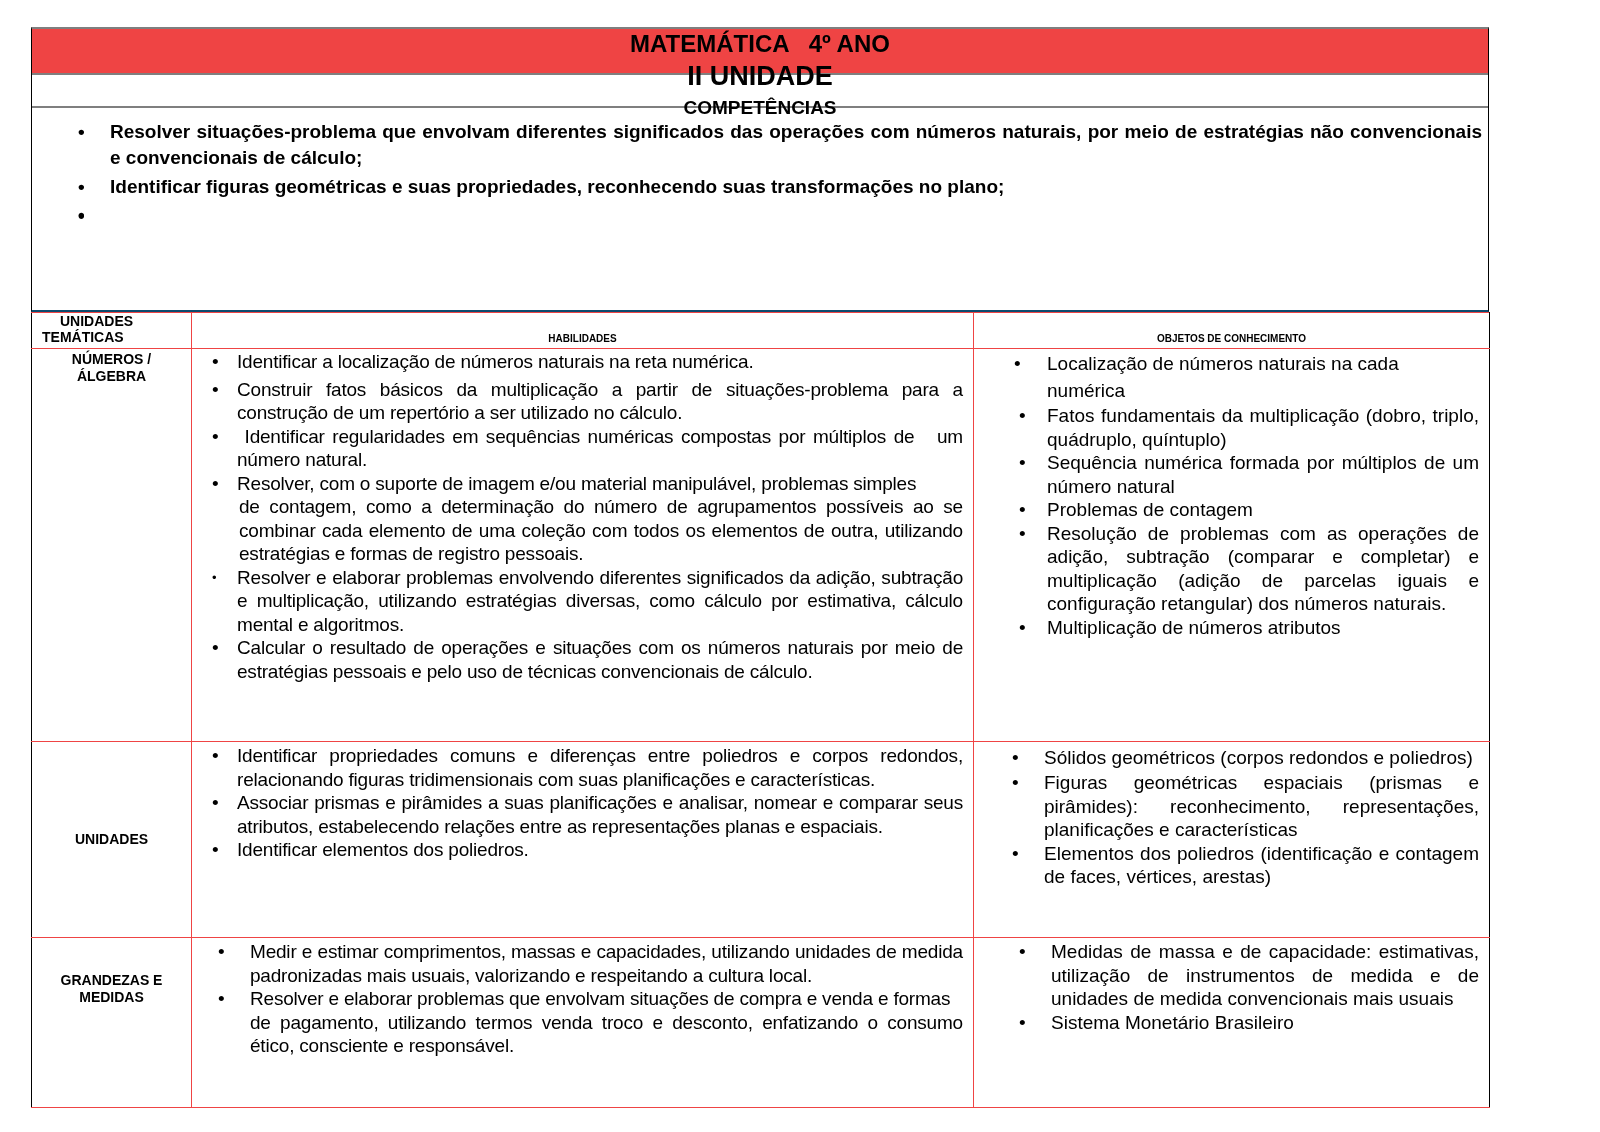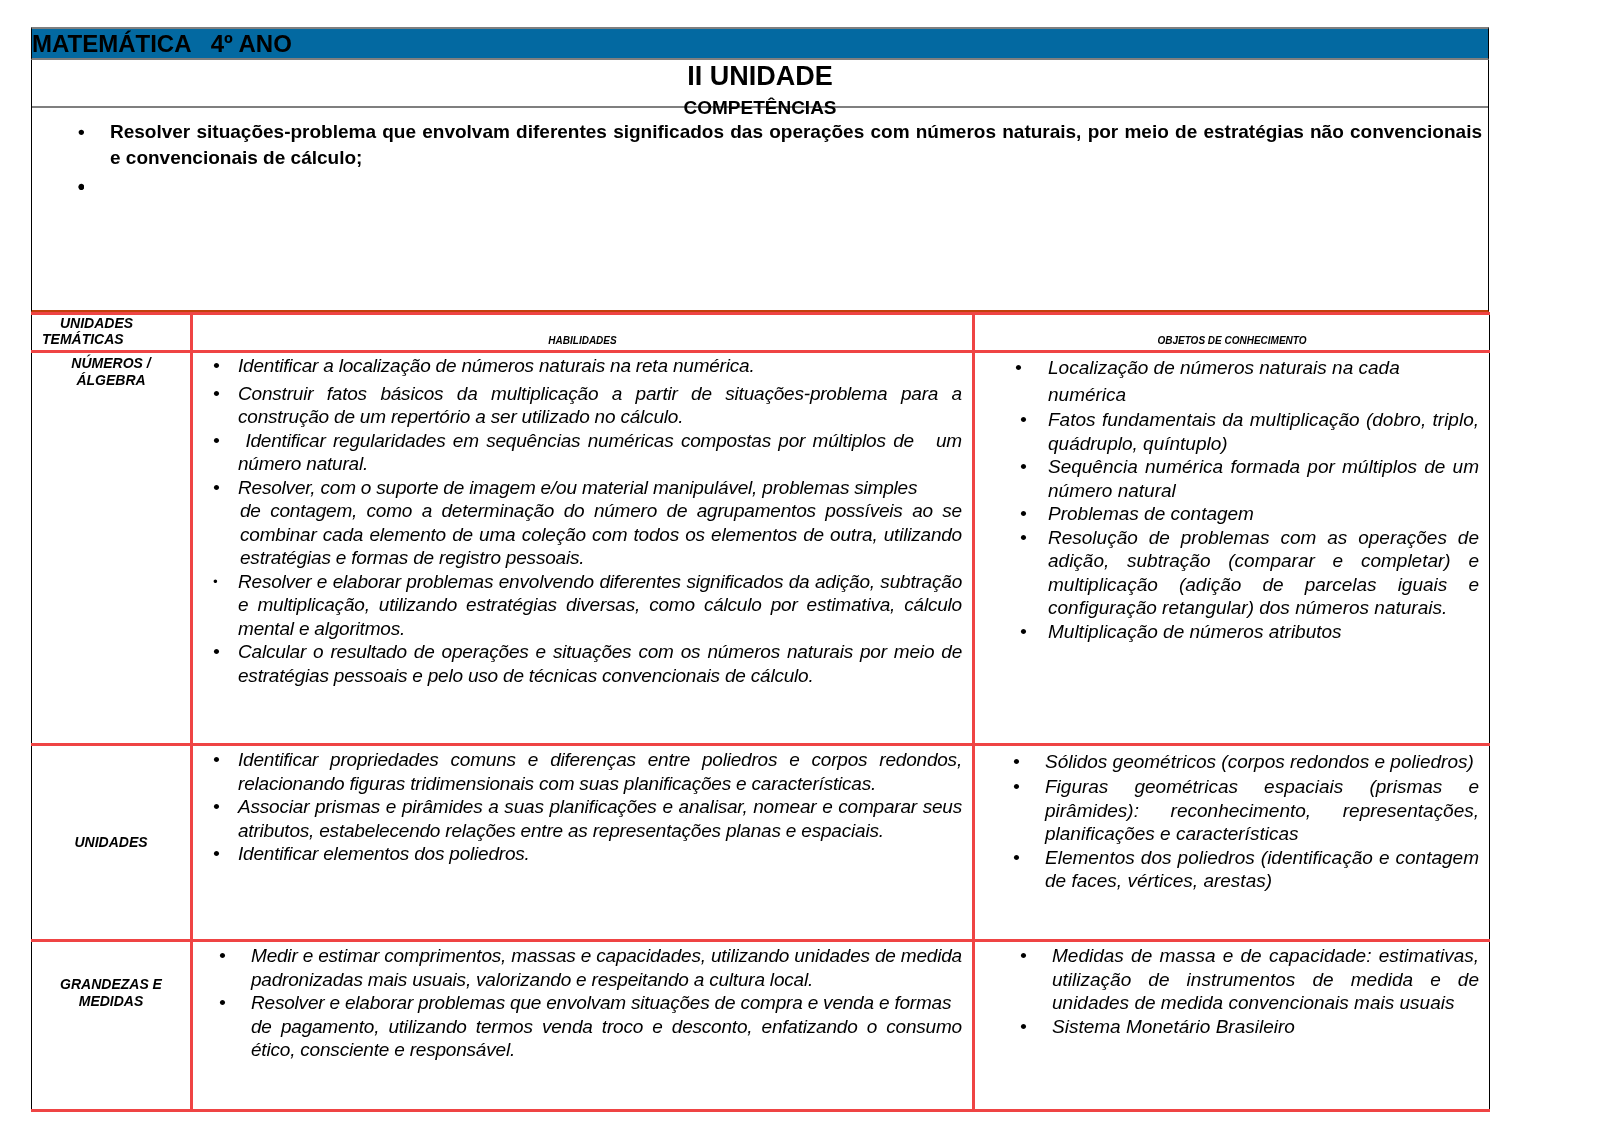--- a/index.html
+++ b/index.html
@@ -1,28 +1,28 @@
 <!DOCTYPE html>
 <html><head>
 <meta charset="utf-8">
 <style>
   html, body { margin: 0; padding: 0; background: #ffffff; }
   body { width: 1600px; height: 1132px; position: relative; overflow: hidden; font-family: "Liberation Sans", sans-serif; color: #000; }
   .page { position: absolute; left: 31px; top: 27px; width: 1458px; }
   .row { position: absolute; left: 0; width: 1458px; box-sizing: border-box; }
-  .title-row { top: 0; height: 33px; background: #0369a1; border: 1px solid #000; border-top: 2px solid #7f7f7f; border-bottom: 2px solid #7f7f7f; font-weight: bold; font-size: 24px; line-height: 30px; }
+  .title-row { top: 0; height: 48px; background: #ef4444; border: 1px solid #000; border-top: 2px solid #7f7f7f; border-bottom: 2px solid #7f7f7f; text-align: center; font-weight: bold; font-size: 24px; line-height: 30px; }
   .unit-row { top: 33px; height: 48px; border-left: 1px solid #000; border-right: 1px solid #000; border-bottom: 2px solid #7f7f7f; text-align: center; font-weight: bold; font-size: 27px; line-height: 33px; }
-  .comp-row { top: 69px; height: 216px; border-left: 1px solid #000; border-right: 1px solid #000; border-bottom: 2px solid #c2410c; }
+  .comp-row { top: 69px; height: 216px; border-left: 1px solid #000; border-right: 1px solid #000; border-bottom: 2px solid #0c4a6e; }
   .comp-title { text-align: center; font-weight: bold; font-size: 19px; line-height: 22px; margin-top: 1px; }
   .comp-list { list-style: none; margin: 0; padding: 0 6px 0 0; }
   .comp-list li { position: relative; padding-left: 78px; font-weight: bold; font-size: 19px; line-height: 26px; text-align: justify; margin-bottom: 3px; }
   .comp-list li .bullet { position: absolute; left: 46px; top: 0; }
 
   .grid { position: absolute; left: 0; top: 285px; width: 1458px; border-collapse: collapse; table-layout: fixed; }
-  .grid td { border: 3px solid #ef4444; vertical-align: top; padding: 0; font-style: italic; }
+  .grid td { border: 1px solid #ef4444; vertical-align: top; padding: 0; }
   .grid td.first { border-left: 1px solid #000; }
   .grid td.last { border-right: 1px solid #000; }
   .hdr td { height: 34px; font-weight: bold; font-size: 10px; vertical-align: bottom; }
   .hdr .c1 { text-align: center; line-height: 16px; font-size: 14px; }
   .hdr .c2, .hdr .c3 { text-align: center; line-height: 16px; padding-bottom: 1px; }
   .unit-label { font-weight: bold; font-size: 14px; text-align: center; line-height: 17px; }
   .hab { list-style: none; margin: 0; padding: 0 10px 0 0; }
   .hab li { position: relative; padding-left: 45px; font-size: 19px; line-height: 23.5px; text-align: justify; }
   .hab li .bullet { position: absolute; left: 20px; top: 0; }
   .hab li .cont { display: block; padding-left: 2px; }
@@ -41,21 +41,21 @@
   </div>
 
   <div class="row unit-row">
     <span>II UNIDADE</span>
   </div>
 
   <div class="row comp-row">
     <div class="comp-title">COMPETÊNCIAS</div>
     <ul class="comp-list">
       <li><span class="bullet">•</span><span>Resolver situações-problema que envolvam diferentes significados das operações com números naturais, por meio de estratégias não convencionais e convencionais de cálculo;</span></li>
-      <li><span class="bullet">•</span></li>
+      <li><span class="bullet">•</span><span>Identificar figuras geométricas e suas propriedades, reconhecendo suas transformações no plano;</span></li>
       <li><span class="bullet">•</span></li>
       <li style="line-height:24px;"><span class="bullet">•</span></li>
     </ul>
   </div>
 
   <table class="grid">
     <colgroup>
       <col style="width:160px">
       <col style="width:782px">
       <col style="width:516px">

